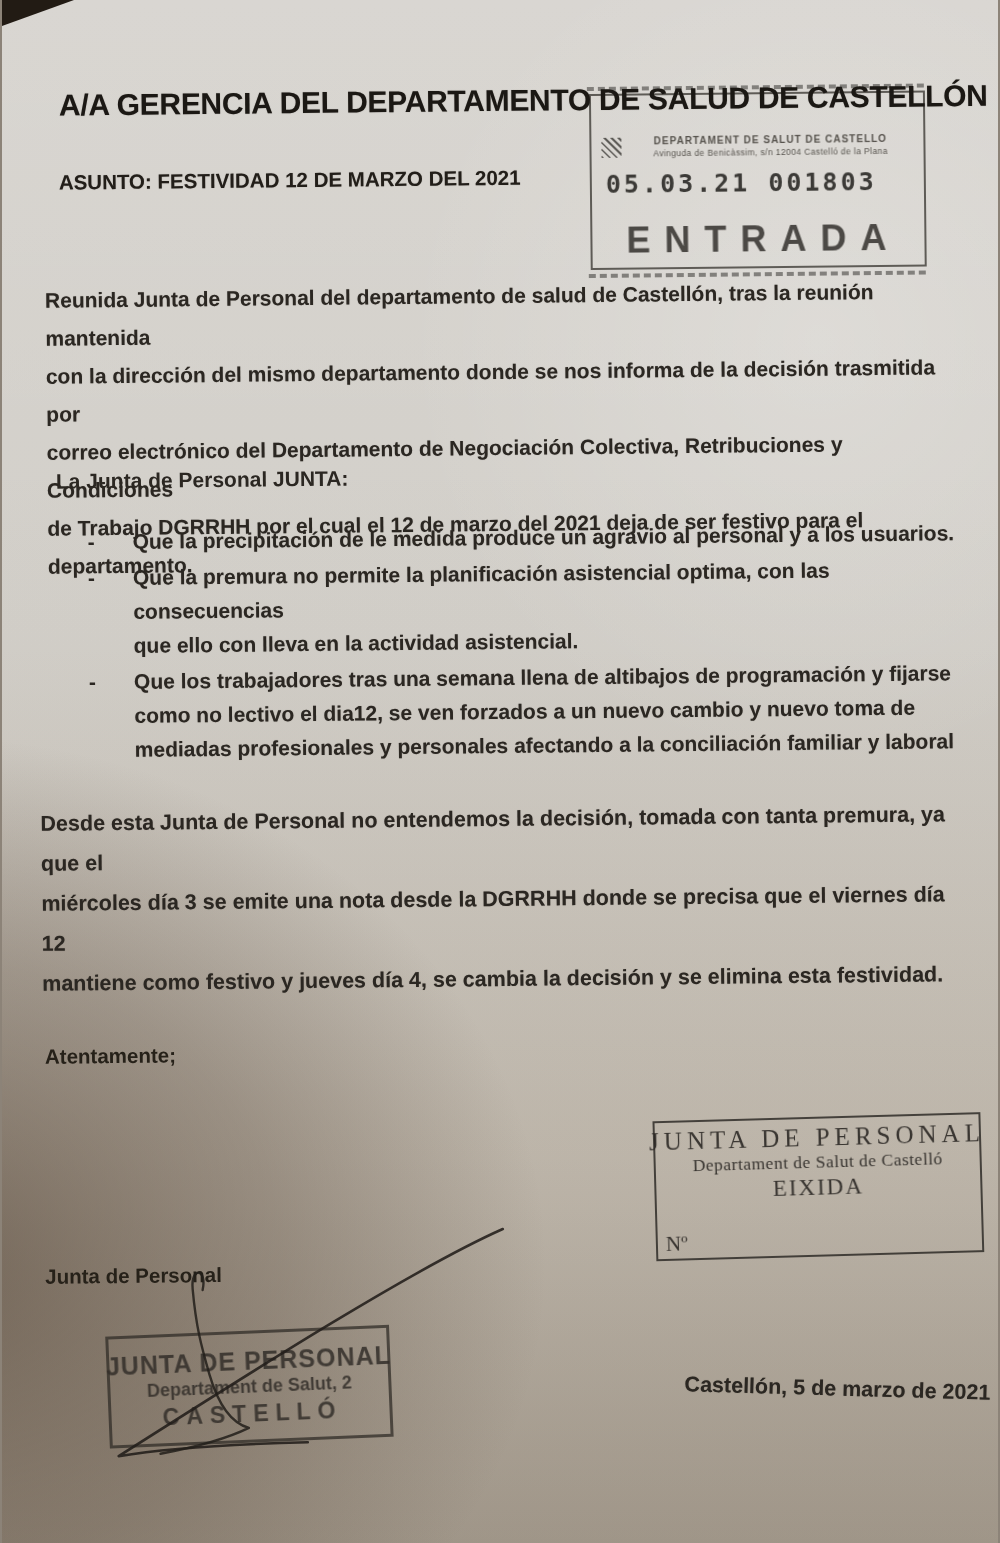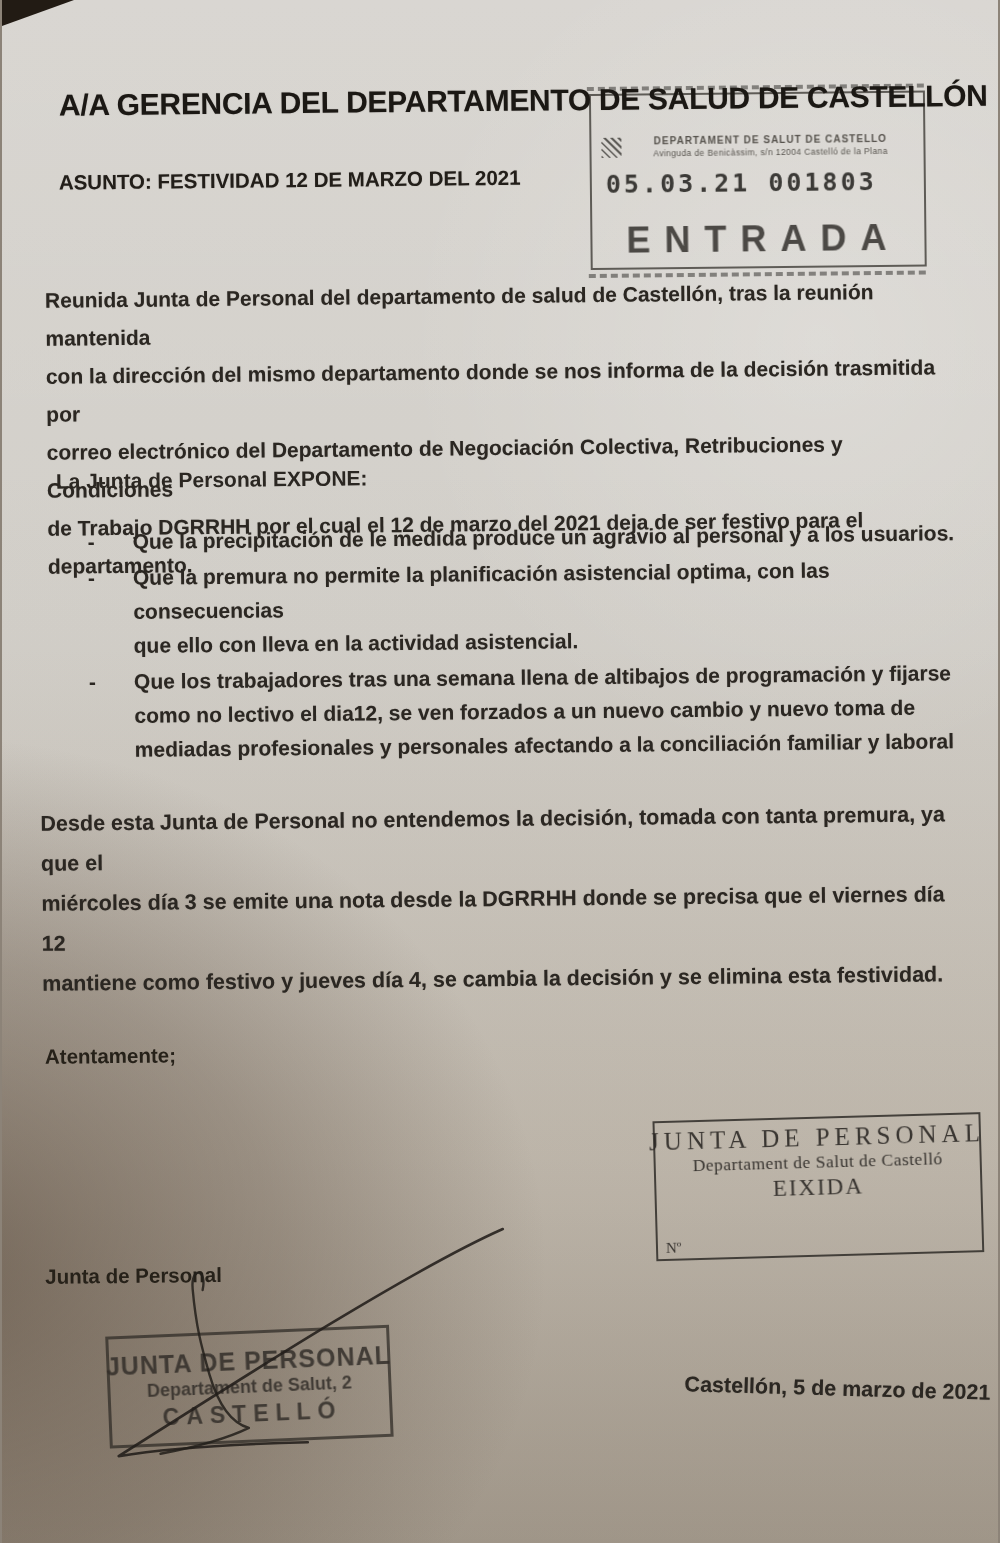--- a/index.html
+++ b/index.html
@@ -103,21 +103,21 @@
     border:2.5px solid rgba(38,35,31,0.8);
     transform:rotate(-1deg);
     font-family:"Liberation Serif", serif;
     color:rgba(42,39,35,0.9);
     display:flex;flex-direction:column;align-items:center;
     filter:blur(0.2px);z-index:4;
   }
   .stamp-exit .t1{margin-top:5px;font-size:25px;letter-spacing:5px;white-space:nowrap;}
   .stamp-exit .t2{font-size:17.5px;letter-spacing:0.5px;white-space:nowrap;}
   .stamp-exit .t3{font-size:23px;letter-spacing:2px;margin-top:2px;}
-  .stamp-exit .num{align-self:flex-start;margin:auto 16px 2px 8px;font-size:15px;}
+  .stamp-exit .num{align-self:flex-start;margin:auto 16px 2px 8px;font-size:21px;}
 
   .signer-label{left:38px;top:1260px;font-size:20.5px;font-weight:700;color:#262119;}
 
   
   .stamp-local{
     left:99px;top:1328px;width:278px;height:106px;
     border:3px solid rgba(48,44,39,0.75);
     transform:rotate(-1.8deg);
     color:rgba(50,46,41,0.85);
     display:flex;flex-direction:column;align-items:center;justify-content:center;
@@ -161,21 +161,21 @@
     </div>
 
     <div class="abs para p1">Reunida Junta de Personal del departamento de salud de Castellón, tras la reunión mantenida
 con la dirección del mismo departamento donde se nos informa de la decisión trasmitida por
 correo electrónico del Departamento de Negociación Colectiva, Retribuciones y Condiciones
 de Trabajo DGRRHH por el cual el 12 de marzo del 2021 deja de ser festivo para el
 departamento.</div>
 
     <div class="abs expone">
       <span>La Junta de Personal</span>
-      <b>EXPONE:</b>
+      <b>JUNTA:</b>
     </div>
 
     <ul class="abs bullets">
       <li>
         <span class="dash">-</span>
         <span class="btext">Que la precipitación de le medida produce un agravio al personal y a los usuarios.</span>
       </li>
       <li>
         <span class="dash">-</span>
         <span class="btext">Que la premura no permite la planificación asistencial optima, con las consecuencias

